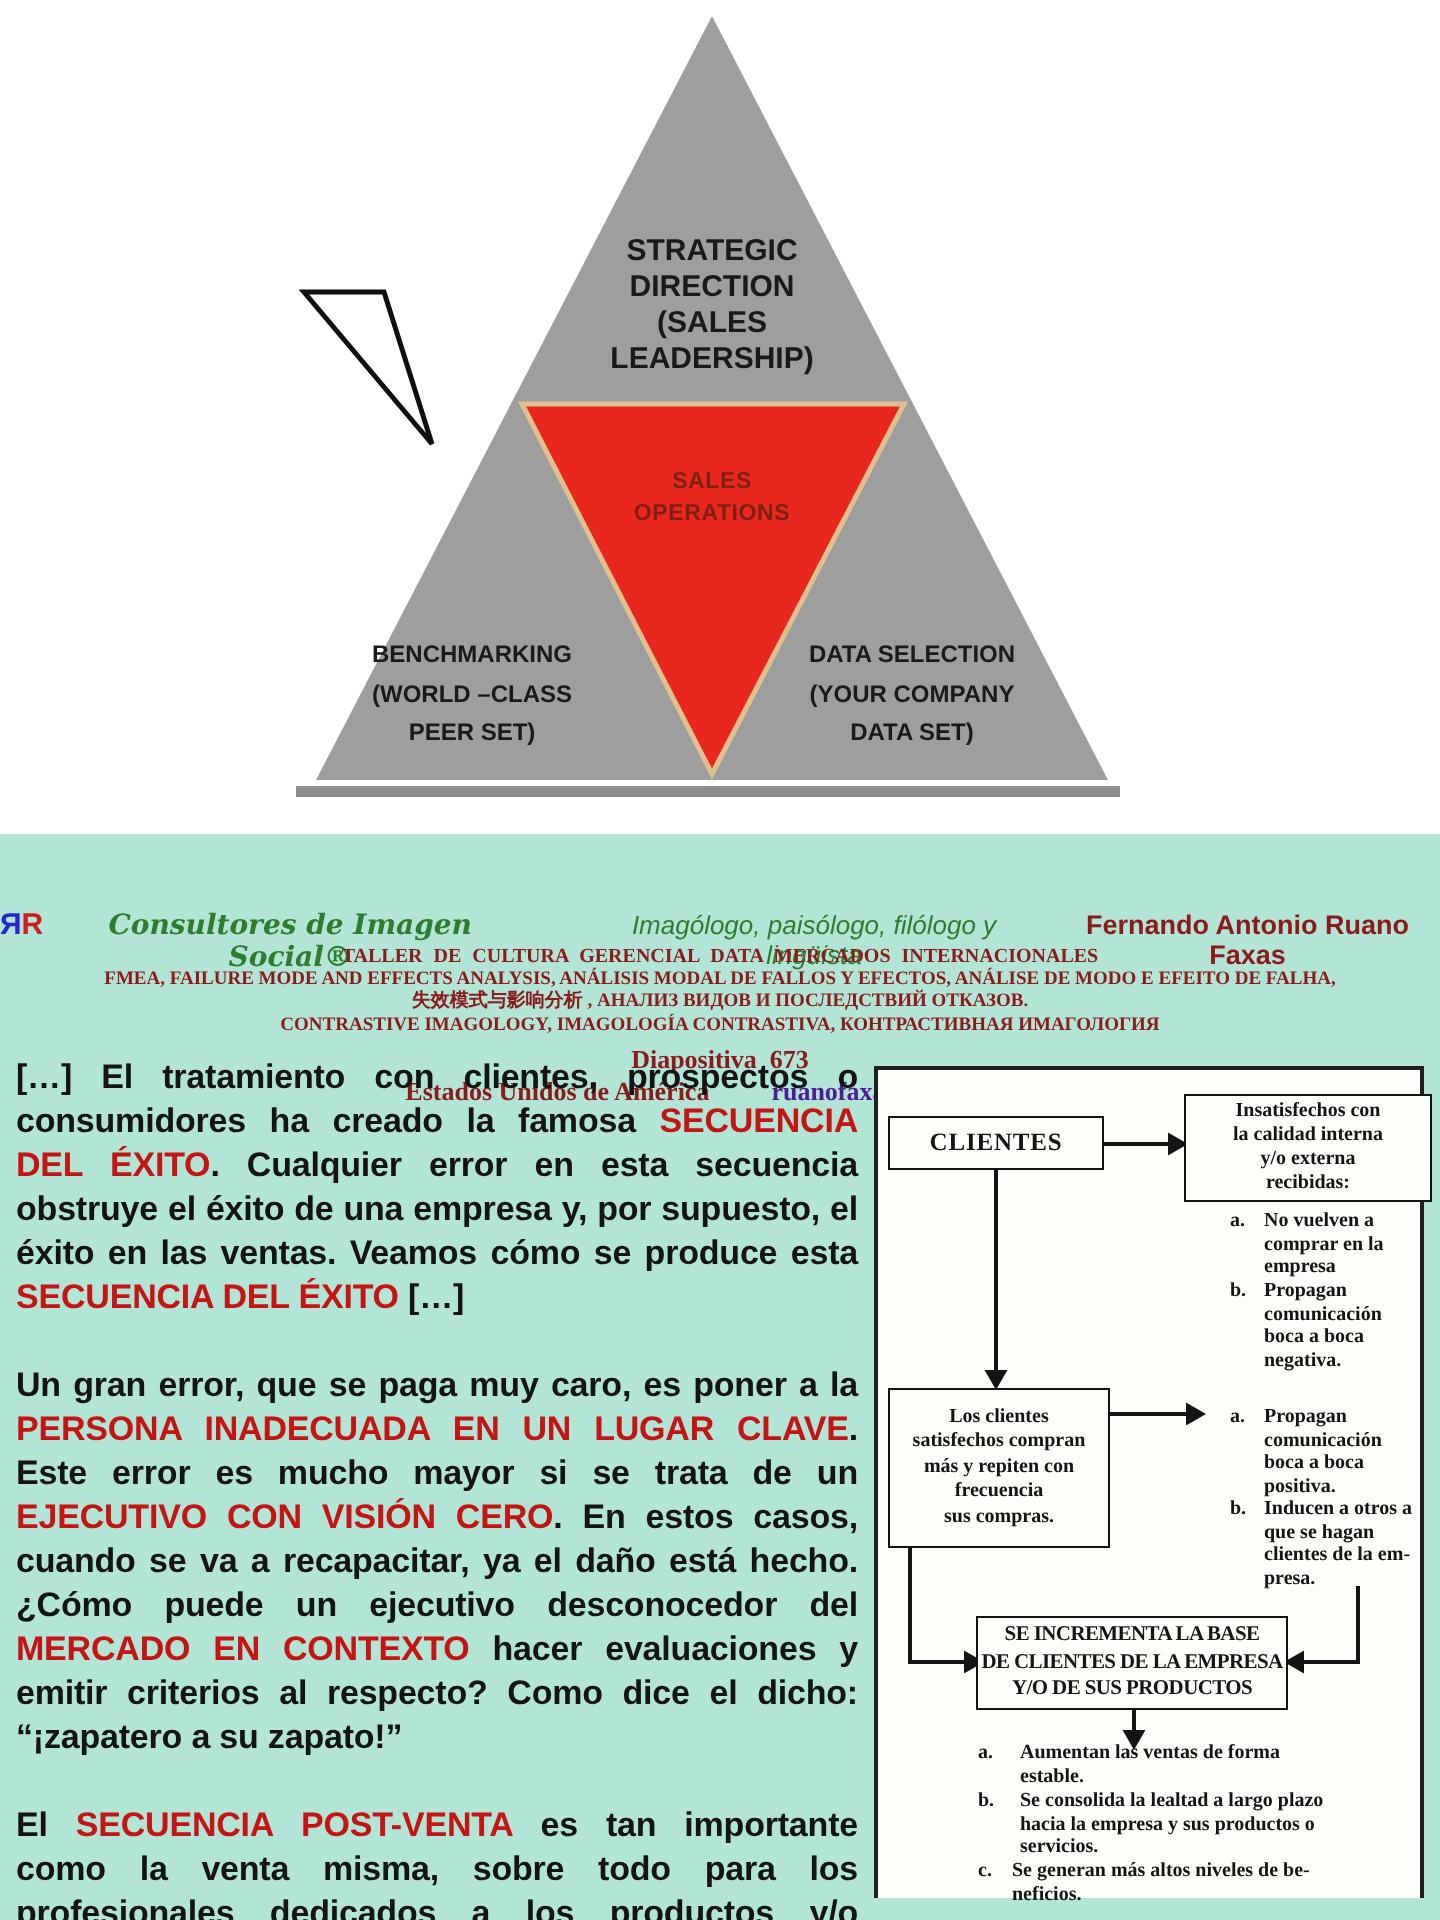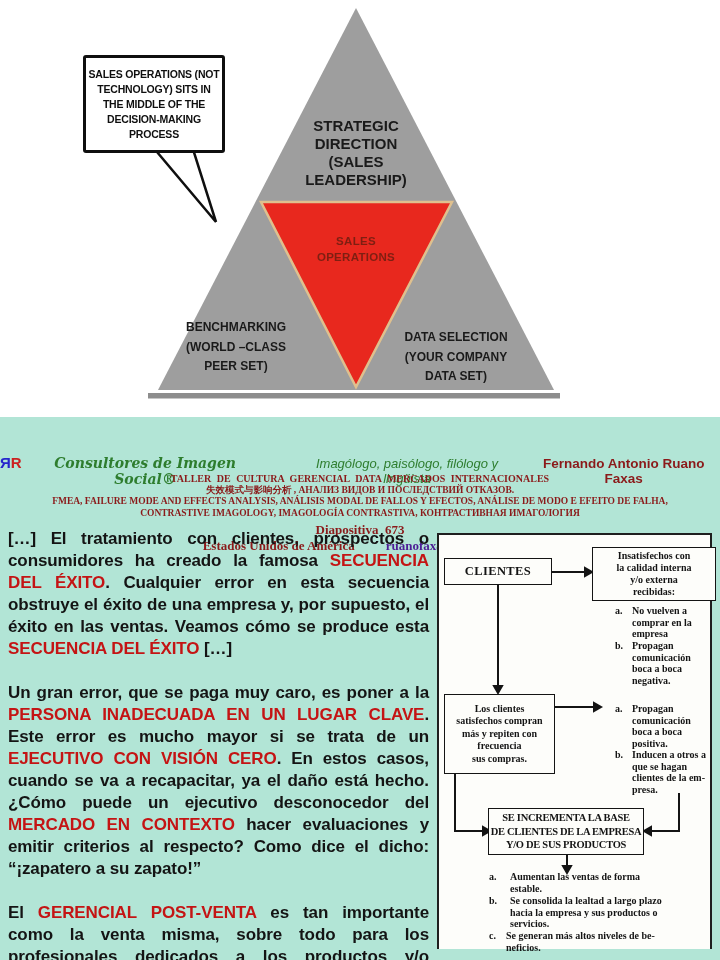--- a/index.html
+++ b/index.html
@@ -11,21 +11,21 @@
   .top svg{position:absolute;left:0;top:0;}
   .bubble{position:absolute;left:83px;top:55px;width:142px;height:98px;background:#ffffff;
           border:3px solid #0f0f0f;border-radius:3px;box-sizing:border-box;
           display:flex;align-items:center;justify-content:center;}
   .bubble-text{font-size:10.5px;font-weight:800;line-height:15px;letter-spacing:-.2px;
                text-align:center;white-space:pre-line;color:#0f0f0f;}
   .pyr-label{position:absolute;text-align:center;font-weight:bold;color:#1a1a1a;white-space:pre-line;}
   #strategic{left:296px;top:117px;width:120px;font-size:15px;line-height:18px;}
   #salesops{left:296px;top:233px;width:120px;font-size:11.5px;line-height:16px;color:#7e1f12;letter-spacing:.3px;}
   #benchmarking{left:171px;top:318px;width:130px;font-size:12px;line-height:19.5px;}
-  #dataselection{left:393px;top:328px;width:126px;font-size:12px;line-height:19.5px;}
+  #dataselection{left:393px;top:318px;width:126px;font-size:12px;line-height:19.5px;}
 
   
   .bottom{position:absolute;left:0;top:417px;width:720px;height:543px;background:#b2e5d6;}
 
   
   .banner{padding-top:5px;text-align:center;}
   .l1{height:19px;display:flex;justify-content:center;align-items:baseline;margin-top:32px;}
   .logo{font-weight:bold;font-size:15px;}
   .logo .ya{color:#2626cc;}
   .logo .lr{color:#cc2020;}
@@ -70,27 +70,20 @@
 
 <div class="slide">
 
   <div class="top">
     <svg width="720" height="417" viewBox="0 0 720 417">
       <polygon points="356,8 158,390 554,390" fill="#9e9e9e"></polygon>
       <rect x="148" y="393" width="412" height="5.5" fill="#8d8d8d"></rect>
       <polygon points="261,202 452,202 356,387" fill="#e8281e" stroke="#dfc08e" stroke-width="2.5"></polygon>
       <polygon points="152,146 192,146 216,222" fill="#ffffff" stroke="#0f0f0f" stroke-width="2.5"></polygon>
     </svg>
-    <div class="bubble">
-      <div class="bubble-text">SALES OPERATIONS (NOT
-TECHNOLOGY) SITS IN
-THE MIDDLE OF THE
-DECISION-MAKING
-PROCESS</div>
-    </div>
     <div class="pyr-label" id="strategic">STRATEGIC
 DIRECTION
 (SALES
 LEADERSHIP)</div>
     <div class="pyr-label" id="salesops">SALES
 OPERATIONS</div>
     <div class="pyr-label" id="benchmarking">BENCHMARKING
 (WORLD –CLASS
 PEER SET)</div>
     <div class="pyr-label" id="dataselection">DATA SELECTION
@@ -101,33 +94,33 @@
   <div class="bottom">
 
     <div class="banner">
       <div class="l1">
         <span class="logo"><span class="ya">Я</span><span class="lr">R</span></span>
         <span class="brand">Consultores de Imagen Social®</span>
         <span class="prof">Imagólogo, paisólogo, filólogo y lingüista</span>
         <span class="author">Fernando Antonio Ruano Faxas</span>
       </div>
       <div class="bsmall l2">TALLER  DE  CULTURA  GERENCIAL  DATA  MERCADOS  INTERNACIONALES</div>
+      <div class="bsmall">FMEA, FAILURE MODE AND EFFECTS ANALYSIS, ANÁLISIS MODAL DE FALLOS Y EFECTOS, ANÁLISE DE MODO E EFEITO DE FALHA,</div>
       <div class="bsmall">失效模式与影响分析 ,  АНАЛИЗ ВИДОВ И ПОСЛЕДСТВИЙ ОТКАЗОВ.</div>
-      <div class="bsmall">FMEA, FAILURE MODE AND EFFECTS ANALYSIS, ANÁLISIS MODAL DE FALLOS Y EFECTOS, ANÁLISE DE MODO E EFEITO DE FALHA,</div>
       <div class="bsmall l6">CONTRASTIVE IMAGOLOGY, IMAGOLOGÍA CONTRASTIVA, КОНТРАСТИВНАЯ ИМАГОЛОГИЯ</div>
       <div class="diapo">Diapositiva  673</div>
       <div class="l8">
         <span>Estados Unidos de América</span><span class="email">ruanofaxas@gmail.com</span>
       </div>
     </div>
 
     <div class="article">
       <p><span>[…] El tratamiento con clientes, prospectos o consumidores ha creado la famosa </span><span class="hl">SECUENCIA DEL ÉXITO</span><span>. Cualquier error en esta secuencia obstruye el éxito de una empresa y, por supuesto, el éxito en las ventas. Veamos cómo se produce esta </span><span class="hl">SECUENCIA DEL ÉXITO</span><span> […]</span></p>
       <p><span>Un gran error, que se paga muy caro, es poner a la </span><span class="hl">PERSONA INADECUADA EN UN LUGAR CLAVE</span><span>. Este error es mucho mayor si se trata de un </span><span class="hl">EJECUTIVO CON VISIÓN CERO</span><span>. En estos casos, cuando se va a recapacitar, ya el daño está hecho. ¿Cómo puede un ejecutivo desconocedor del </span><span class="hl">MERCADO EN CONTEXTO</span><span> hacer evaluaciones y emitir criterios al respecto? Como dice el dicho: “¡zapatero a su zapato!”</span></p>
-      <p><span>El </span><span class="hl">GERENCIAL POST-VENTA</span><span> es tan importante como la venta misma, sobre todo para los profesionales dedicados a los productos y/o servicios financieros, donde el trato con el cliente es bastante frecuente, siendo la venta tan sólo el inicio de una relación […]</span></p>
+      <p><span>El </span><span class="hl">SECUENCIA POST-VENTA</span><span> es tan importante como la venta misma, sobre todo para los profesionales dedicados a los productos y/o servicios financieros, donde el trato con el cliente es bastante frecuente, siendo la venta tan sólo el inicio de una relación […]</span></p>
     </div>
 
     <div class="panel">
       <div class="panel-inner">
         <svg width="271" height="412" viewBox="0 0 271 412">
           <g stroke="#141414" stroke-width="2" fill="#141414">
             <line x1="113" y1="37" x2="146" y2="37"></line>
             <polygon points="146,33 146,41 153,37"></polygon>
             <line x1="59" y1="50" x2="59" y2="151"></line>
             <polygon points="55,151 63,151 59,158"></polygon>

